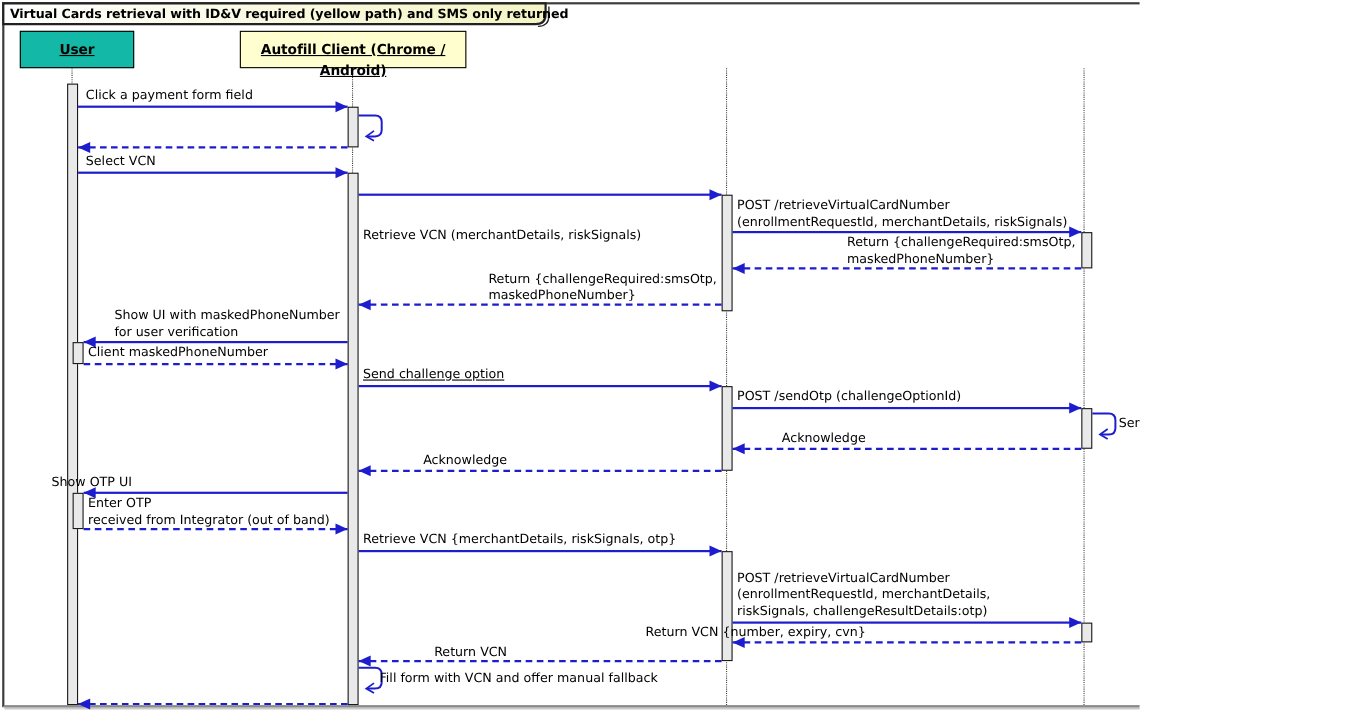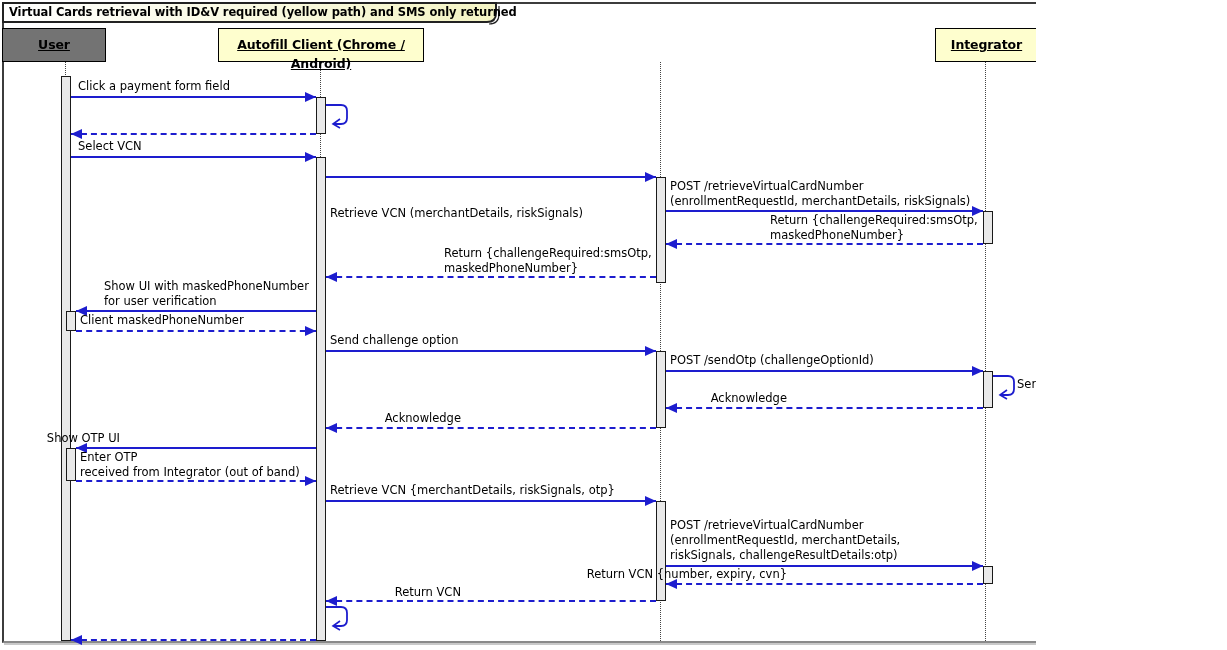--- a/index.html
+++ b/index.html
@@ -30,26 +30,25 @@
       <linearGradient id="tabg" x1="0" y1="0" x2="1" y2="0">
         <stop offset="0" stop-color="#ffffff"></stop>
         <stop offset="1" stop-color="#f4f4c4"></stop>
       </linearGradient>
     </defs>
     <path d="M1 1 H494 V11 Q494 20 485 20 H1 Z" fill="url(#tabg)" stroke="#222222" stroke-width="2"></path>
     <path d="M497 4 V12 Q497 22 487 22" fill="none" stroke="#222222" stroke-width="1.2"></path>
   </svg>
   <div class="title-text">Virtual Cards retrieval with ID&amp;V required (yellow path) and SMS only returned</div>
 <div style="position: absolute; left: 65px; top: 62px; width: 0px; height: 579px; border-left: 1.6px dotted rgb(68, 68, 68);"></div>
-    <div style="position: absolute; left: 2px; top: 28px; width: 104px; height: 34px; background: #737373; border: 1.7px solid rgb(0, 0, 0); box-sizing: border-box; text-align: center; padding-top: 5px;"><span class="participant-label">User</span></div>
+    <div style="position: absolute; left: 18px; top: 28px; width: 104px; height: 34px; background: #14b8a6; border: 1.7px solid rgb(0, 0, 0); box-sizing: border-box; text-align: center; padding-top: 5px;"><span class="participant-label">User</span></div>
     <div style="position: absolute; left: 320px; top: 62px; width: 0px; height: 579px; border-left: 1.6px dotted rgb(68, 68, 68);"></div>
     <div style="position: absolute; left: 218px; top: 28px; width: 206px; height: 34px; background: rgb(254, 254, 206); border: 1.7px solid rgb(0, 0, 0); box-sizing: border-box; text-align: center; padding-top: 5px;"><span class="participant-label">Autofill Client (Chrome  /  Android)</span></div>
     <div style="position: absolute; left: 660px; top: 62px; width: 0px; height: 579px; border-left: 1.6px dotted rgb(68, 68, 68);"></div>
     <div style="position: absolute; left: 985px; top: 62px; width: 0px; height: 579px; border-left: 1.6px dotted rgb(68, 68, 68);"></div>
-    <div style="position: absolute; left: 935px; top: 28px; width: 103px; height: 34px; background: rgb(254, 254, 206); border: 1.7px solid rgb(0, 0, 0); box-sizing: border-box; text-align: center; padding-top: 5px;"><span class="participant-label">Integrator</span></div>
     <div style="position: absolute; left: 61px; top: 76px; width: 10px; height: 565px; background: rgb(233, 233, 233); border: 1.4px solid rgb(26, 26, 26); box-sizing: border-box;"></div>
     <div style="position: absolute; left: 316px; top: 97px; width: 10px; height: 37px; background: rgb(233, 233, 233); border: 1.4px solid rgb(26, 26, 26); box-sizing: border-box;"></div>
     <div style="position: absolute; left: 316px; top: 157px; width: 10px; height: 484px; background: rgb(233, 233, 233); border: 1.4px solid rgb(26, 26, 26); box-sizing: border-box;"></div>
     <div style="position: absolute; left: 656px; top: 177px; width: 10px; height: 106px; background: rgb(233, 233, 233); border: 1.4px solid rgb(26, 26, 26); box-sizing: border-box;"></div>
     <div style="position: absolute; left: 656px; top: 351px; width: 10px; height: 77px; background: rgb(233, 233, 233); border: 1.4px solid rgb(26, 26, 26); box-sizing: border-box;"></div>
     <div style="position: absolute; left: 656px; top: 501px; width: 10px; height: 100px; background: rgb(233, 233, 233); border: 1.4px solid rgb(26, 26, 26); box-sizing: border-box;"></div>
     <div style="position: absolute; left: 983px; top: 211px; width: 10px; height: 33px; background: rgb(233, 233, 233); border: 1.4px solid rgb(26, 26, 26); box-sizing: border-box;"></div>
     <div style="position: absolute; left: 983px; top: 371px; width: 10px; height: 37px; background: rgb(233, 233, 233); border: 1.4px solid rgb(26, 26, 26); box-sizing: border-box;"></div>
     <div style="position: absolute; left: 983px; top: 566px; width: 10px; height: 18px; background: rgb(233, 233, 233); border: 1.4px solid rgb(26, 26, 26); box-sizing: border-box;"></div>
     <div style="position: absolute; left: 66px; top: 311px; width: 10px; height: 20px; background: rgb(233, 233, 233); border: 1.4px solid rgb(26, 26, 26); box-sizing: border-box;"></div>
@@ -83,21 +82,21 @@
 maskedPhoneNumber}</div>
     <div style="position: absolute; left: 76px; top: 310px; width: 240px; height: 0px; border-top: 2px solid rgb(29, 29, 206);"></div>
     <div style="position: absolute; top: 306px; width: 0px; height: 0px; border-top: 5px solid transparent; border-bottom: 5px solid transparent; left: 76px; border-right: 11px solid rgb(29, 29, 206);"></div>
     <div class="msg-label" style="position: absolute; top: 279px; left: 104px;">Show UI with maskedPhoneNumber
 for user verification</div>
     <div style="position: absolute; left: 76px; top: 330px; width: 240px; height: 0px; border-top: 2px dashed rgb(29, 29, 206);"></div>
     <div style="position: absolute; top: 326px; width: 0px; height: 0px; border-top: 5px solid transparent; border-bottom: 5px solid transparent; left: 305px; border-left: 11px solid rgb(29, 29, 206);"></div>
     <div class="msg-label" style="position: absolute; top: 313px; left: 80px;">Client maskedPhoneNumber</div>
     <div style="position: absolute; left: 326px; top: 350px; width: 330px; height: 0px; border-top: 2px solid rgb(29, 29, 206);"></div>
     <div style="position: absolute; top: 346px; width: 0px; height: 0px; border-top: 5px solid transparent; border-bottom: 5px solid transparent; left: 645px; border-left: 11px solid rgb(29, 29, 206);"></div>
-    <div class="msg-label" style="position: absolute; top: 333px; left: 330px;">Send challenge option</div>
+    <div class="msg-label" style="position: absolute; top: 333px; left: 330px; text-decoration: underline;">Send challenge option</div>
     <div style="position: absolute; left: 666px; top: 370px; width: 317px; height: 0px; border-top: 2px solid rgb(29, 29, 206);"></div>
     <div style="position: absolute; top: 366px; width: 0px; height: 0px; border-top: 5px solid transparent; border-bottom: 5px solid transparent; left: 972px; border-left: 11px solid rgb(29, 29, 206);"></div>
     <div class="msg-label" style="position: absolute; top: 353px; left: 670px;">POST /sendOtp (challengeOptionId)</div>
     <svg width="28" height="28" style="position: absolute; left: 993px; top: 375px; overflow: visible;">
       <path d="M0 1 H15 Q21 1 21 7 V14 Q21 20 15 20 H8" fill="none" stroke="#1d1dce" stroke-width="1.8"></path>
       <path d="M14 15 L7 20 L14 24" fill="none" stroke="#1d1dce" stroke-width="1.6"></path>
     </svg>
     <div class="msg-label" style="position: absolute; top: 377px; left: 1017px;">Send OTP to User (out of band)</div>
     <div style="position: absolute; left: 666px; top: 407px; width: 317px; height: 0px; border-top: 2px dashed rgb(29, 29, 206);"></div>
     <div style="position: absolute; top: 403px; width: 0px; height: 0px; border-top: 5px solid transparent; border-bottom: 5px solid transparent; left: 666px; border-right: 11px solid rgb(29, 29, 206);"></div>
@@ -123,15 +122,16 @@
     <div style="position: absolute; left: 666px; top: 583px; width: 317px; height: 0px; border-top: 2px dashed rgb(29, 29, 206);"></div>
     <div style="position: absolute; top: 579px; width: 0px; height: 0px; border-top: 5px solid transparent; border-bottom: 5px solid transparent; left: 666px; border-right: 11px solid rgb(29, 29, 206);"></div>
     <div class="msg-label" style="position: absolute; top: 567px; right: 249px; text-align: right;">Return VCN {number, expiry, cvn}</div>
     <div style="position: absolute; left: 326px; top: 600px; width: 330px; height: 0px; border-top: 2px dashed rgb(29, 29, 206);"></div>
     <div style="position: absolute; top: 596px; width: 0px; height: 0px; border-top: 5px solid transparent; border-bottom: 5px solid transparent; left: 326px; border-right: 11px solid rgb(29, 29, 206);"></div>
     <div class="msg-label" style="position: absolute; top: 585px; right: 575px; text-align: right; margin-left: 20px;">Return VCN</div>
     <svg width="28" height="28" style="position: absolute; left: 326px; top: 606px; overflow: visible;">
       <path d="M0 1 H15 Q21 1 21 7 V14 Q21 20 15 20 H8" fill="none" stroke="#1d1dce" stroke-width="1.8"></path>
       <path d="M14 15 L7 20 L14 24" fill="none" stroke="#1d1dce" stroke-width="1.6"></path>
     </svg>
+    <div class="msg-label" style="position: absolute; top: 609px; left: 345px;">Fill form with VCN and offer manual fallback</div>
     <div style="position: absolute; left: 71px; top: 639px; width: 245px; height: 0px; border-top: 2px dashed rgb(29, 29, 206);"></div>
     <div style="position: absolute; top: 635px; width: 0px; height: 0px; border-top: 5px solid transparent; border-bottom: 5px solid transparent; left: 71px; border-right: 11px solid rgb(29, 29, 206);"></div>
   </div>
 
 </body></html>

